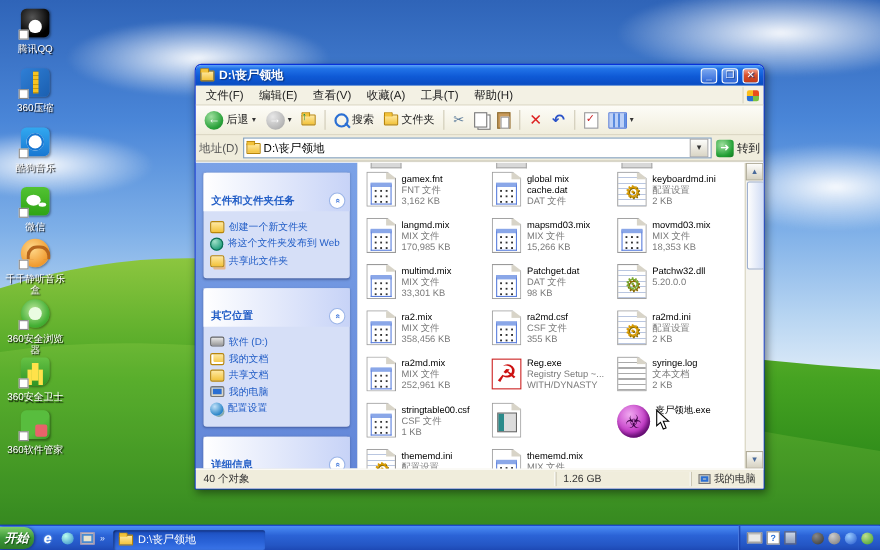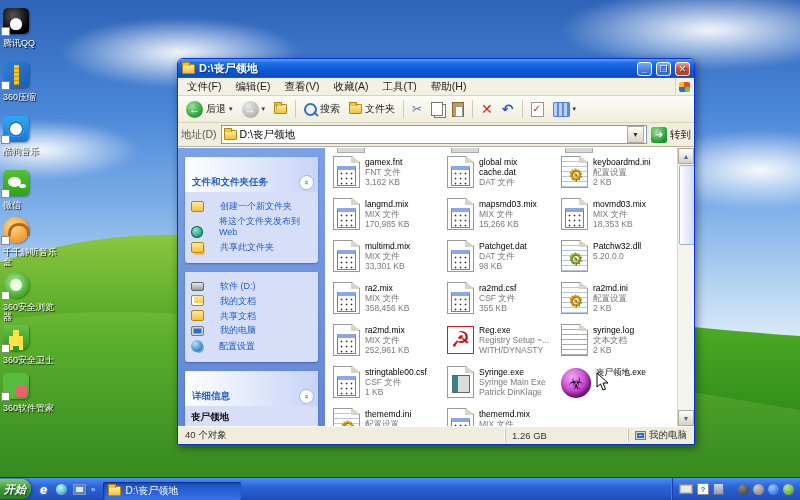--- a/index.html
+++ b/index.html
@@ -5,21 +5,21 @@
   html,body{margin:0;padding:0}
   body{width:800px;height:500px;overflow:hidden;position:relative;
        font-family:"Liberation Sans","DejaVu Sans",sans-serif;font-size:11px;
        -webkit-font-smoothing:antialiased}
   
   .desktop{position:absolute;inset:0;
     background:linear-gradient(180deg,#2f64b8 0%,#4a86d8 22%,#7fb0e8 42%,#b9d6f2 58%,#e3eef9 70%)}
   .cloud{position:absolute;border-radius:50%;background:radial-gradient(closest-side,rgba(255,255,255,.95),rgba(255,255,255,0));filter:blur(2px)}
   .hill-svg{position:absolute;left:0;top:210px;width:800px;height:268px}
   
-  .dico{position:absolute;width:58px;cursor:default}
+  .dico{position:absolute;width:58px;text-align:center;cursor:default}
   .dicon{display:inline-block;width:26px;height:26px;border-radius:5px;position:relative;box-shadow:1px 1px 2px rgba(0,0,0,.35)}
   .dicon::after{content:"";position:absolute;left:-2px;bottom:-2px;width:9px;height:9px;background:#fff;border:1px solid #888;
     box-sizing:border-box}
   .dicon::before{content:"";position:absolute}
   .dlabel{display:block;margin-top:2px;color:#fff;font-size:9px;line-height:1.15;text-shadow:1px 1px 1px #000}
   .qq-icon{background:radial-gradient(circle at 40% 30%,#555,#000 70%)}
   .qq-icon::before{left:7px;top:10px;width:12px;height:12px;border-radius:50% 50% 45% 45%;background:#fff}
   .zip-icon{background:linear-gradient(135deg,#2f7fd6,#1b5fb0)}
   .zip-icon::before{left:11px;top:3px;width:5px;height:20px;background:repeating-linear-gradient(180deg,#f7c322 0 3px,#c89a0a 3px 4px)}
   .kugou-icon{background:linear-gradient(180deg,#31a8f0,#1877d2)}
@@ -88,21 +88,21 @@
     color:#fff;display:flex;align-items:center;justify-content:center;font-size:10px;font-weight:bold}
   
   .content{flex:1;display:flex;min-height:0;border-top:1px solid #fff}
   .taskpane{width:133px;flex:none;background:linear-gradient(180deg,#7ba2e7,#6286d8);padding:9px 7px;overflow:hidden}
   .section{background:#d6dff7;border-radius:0 0 3px 3px;margin-bottom:9px;box-shadow:0 1px 2px rgba(0,0,40,.3)}
   .sec-head{height:19px;background:linear-gradient(90deg,#ffffff,#c7d3f7);border-radius:3px 3px 0 0;
     display:flex;align-items:center;justify-content:space-between;padding:16px 4px 0 7px;color:#215dc6;font-weight:bold;font-size:9.5px}
   .chev{width:13px;height:13px;border-radius:50%;background:#fff;border:1px solid #9db6e8;color:#4a7edc;
     display:flex;align-items:center;justify-content:center;font-size:8px;transform:rotate(-90deg)}
   .sec-body{padding:5px 4px 7px 6px;font-size:9px;color:#215dc6}
-  .pane-item{display:flex;align-items:flex-end;gap:16px;margin:3px 0;line-height:1.2}
+  .pane-item{display:flex;align-items:flex-start;gap:4px;margin:3px 0;line-height:1.2}
   .pitem-label{padding-top:1px}
   .picon{flex:none;width:13px;height:11px;border-radius:2px;margin-top:1px}
   .new-folder-icon{background:linear-gradient(180deg,#ffe9a2,#f2c23a);border:1px solid #b8860b;box-sizing:border-box}
   .publish-web-icon{width:12px;height:12px;border-radius:50%;background:radial-gradient(circle at 35% 30%,#9fe0c8,#1f9c7a 70%);box-shadow:inset 0 0 0 1px #0d6b52}
   .share-folder-icon{background:linear-gradient(180deg,#ffe9a2,#f2c23a);border:1px solid #b8860b;box-sizing:border-box;box-shadow:2px 3px 0 -1px #e8b88a}
   .disk-icon{background:linear-gradient(180deg,#e8e8e8,#9a9a9a);border:1px solid #666;box-sizing:border-box;height:9px}
   .my-documents-icon,.shared-documents-icon{background:linear-gradient(180deg,#ffe9a2,#f2c23a);border:1px solid #b8860b;box-sizing:border-box}
   .my-documents-icon{box-shadow:inset 2px -2px 0 0 #fff}
   .my-computer-icon{background:#dcd8c8;border:1px solid #777;box-sizing:border-box;box-shadow:inset 0 0 0 1.5px #dcd8c8,inset 0 0 0 4px #2a6fd3;height:10px}
   .network-places-icon{width:12px;height:12px;border-radius:50%;background:radial-gradient(circle at 35% 30%,#bfe0f8,#2a85c8 70%);box-shadow:2px 2px 0 -1px #8aa}
@@ -341,20 +341,24 @@
               <span class="pitem-label">将这个文件夹发布到 Web</span>
             </div>
 
             <div class="pane-item">
               <span class="picon share-folder-icon"></span>
               <span class="pitem-label">共享此文件夹</span>
             </div>
           </div>
       </div>
       <div class="section">
+        <div class="sec-head">
+          <span>其它位置</span>
+          <span class="chev">»</span>
+        </div>
         <div class="sec-body">
 
             <div class="pane-item">
               <span class="picon disk-icon"></span>
               <span class="pitem-label">软件 (D:)</span>
             </div>
 
             <div class="pane-item">
               <span class="picon my-documents-icon"></span>
               <span class="pitem-label">我的文档</span>
@@ -504,25 +508,20 @@
             <span class="ficon reg-exe-icon"></span>
             <span class="tile-text">
               <div class="fname">Reg.exe</div>
               <div class="fmeta">Registry Setup ~...</div>
               <div class="fmeta">WITH/DYNASTY</div>
             </span>
           </div>
 
           <div class="tile">
             <span class="ficon syringe-exe-icon"></span>
-            <span class="tile-text">
-              <div class="fname">Syringe.exe</div>
-              <div class="fmeta">Syringe Main Exe</div>
-              <div class="fmeta">Patrick DinKlage</div>
-            </span>
           </div>
 
           <div class="tile">
             <span class="ficon grid-file-icon"></span>
             <span class="tile-text">
               <div class="fname">thememd.mix</div>
               <div class="fmeta">MIX 文件</div>
 
             </span>
           </div>

